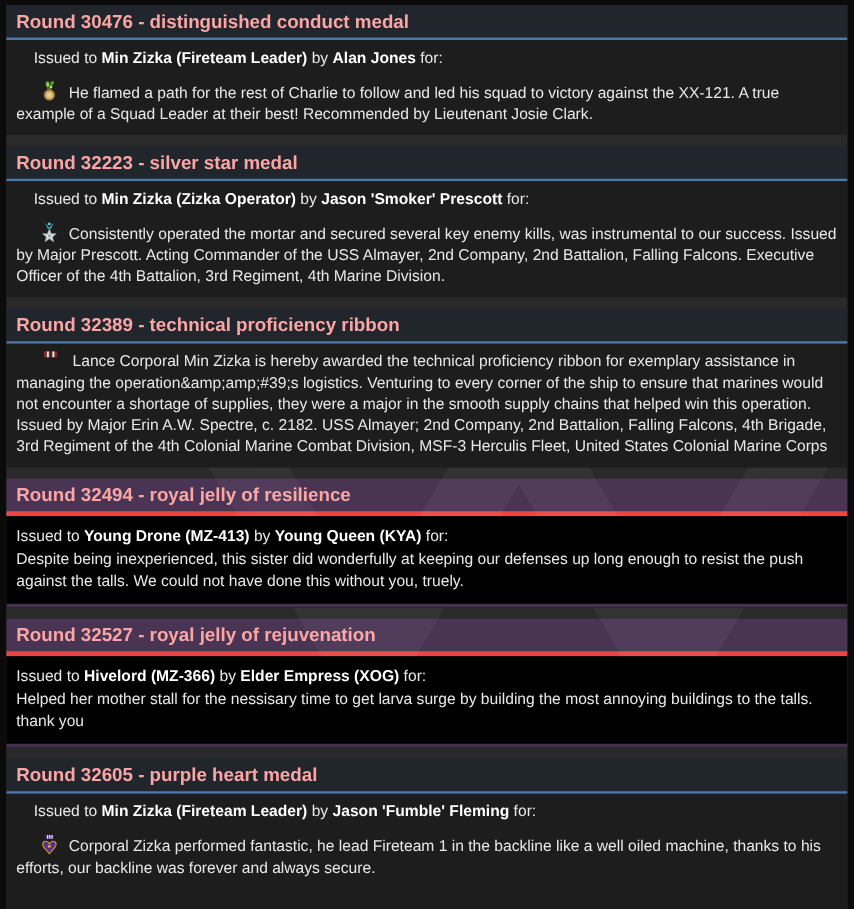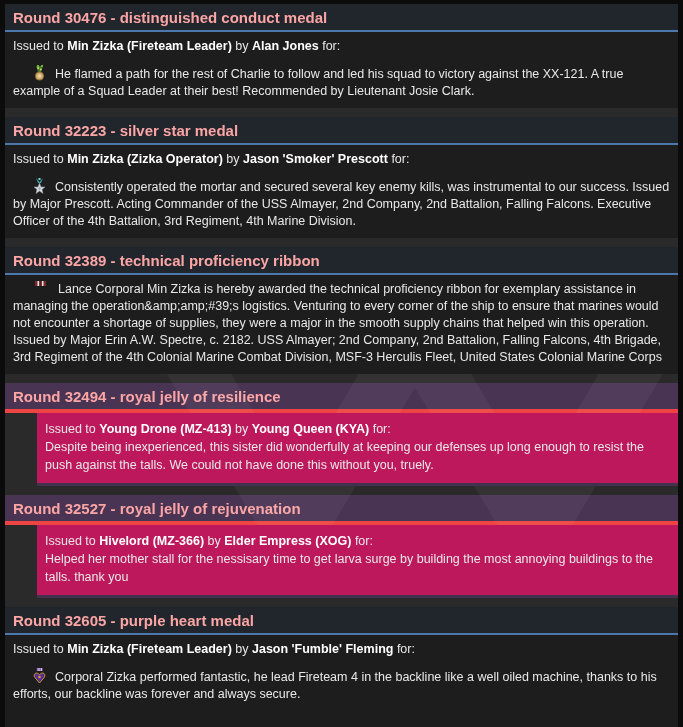--- a/index.html
+++ b/index.html
@@ -35,25 +35,25 @@
     line-height: 17px;
   }
   .sec-body {
     background: #1d1d1d;
     color: #e8e8e8;
     font-size: 12.5px;
     line-height: 17px;
     padding: 6px 8px 8px 8px;
     position: relative;
   }
-  .issued-line { margin: 0 0 10px 0; }
+  .issued-line { margin: 0 0 10px 14px; }
   .issued-line .name { font-weight: bold; color: #ffffff; }
 
   .xeno .sec-header { background: #4a3454; border-bottom: 4px solid #ef4444; }
-  .xeno .sec-body   { background: #be185d; border-bottom: 3px solid #443150; padding: 7px 24px 9px 8px; line-height: 18px; margin-left: 32px; }
+  .xeno .sec-body   { background: #000000; border-bottom: 3px solid #443150; padding: 7px 24px 9px 8px; line-height: 18px; }
   .xeno .issued-line { margin: 0; }
 
   .citation { margin: 0; }
   .medal-icon {
     display: inline-block;
     margin: 0 9px 0 20px;
     vertical-align: text-bottom;
   }
   .ribbon-bar-icon {
     display: inline-block;
@@ -180,18 +180,18 @@
         <span>for:</span>
       </div>
       <div class="citation">
         <svg class="medal-icon" width="13" height="16" viewBox="0 0 13 16">
           <rect x="3.5" y="0" width="6" height="3" fill="#5c2d91"></rect>
           <rect x="4.6" y="0" width="1" height="3" fill="#e6dff0"></rect>
           <rect x="6.4" y="0" width="1" height="3" fill="#e6dff0"></rect>
           <rect x="8.2" y="0" width="1" height="3" fill="#e6dff0"></rect>
           <path d="M6.5 15 L1.8 9.5 C0.4 7.8 1.2 5 3.4 5 C4.8 5 6 6 6.5 7 C7 6 8.2 5 9.6 5 C11.8 5 12.6 7.8 11.2 9.5 Z" fill="#5c2d91" stroke="#c9a227" stroke-width="0.9"></path>
           <circle cx="6.5" cy="9" r="1.3" fill="#c9a227"></circle>
-        </svg><span>Corporal Zizka performed fantastic, he lead Fireteam 4 in the backline like a well oiled machine, thanks to his efforts, our backline was forever and always secure.</span>
+        </svg><span>Corporal Zizka performed fantastic, he lead Fireteam 1 in the backline like a well oiled machine, thanks to his efforts, our backline was forever and always secure.</span>
       </div>
     </div>
   </div>
 
 </div>
 
 </body></html>

